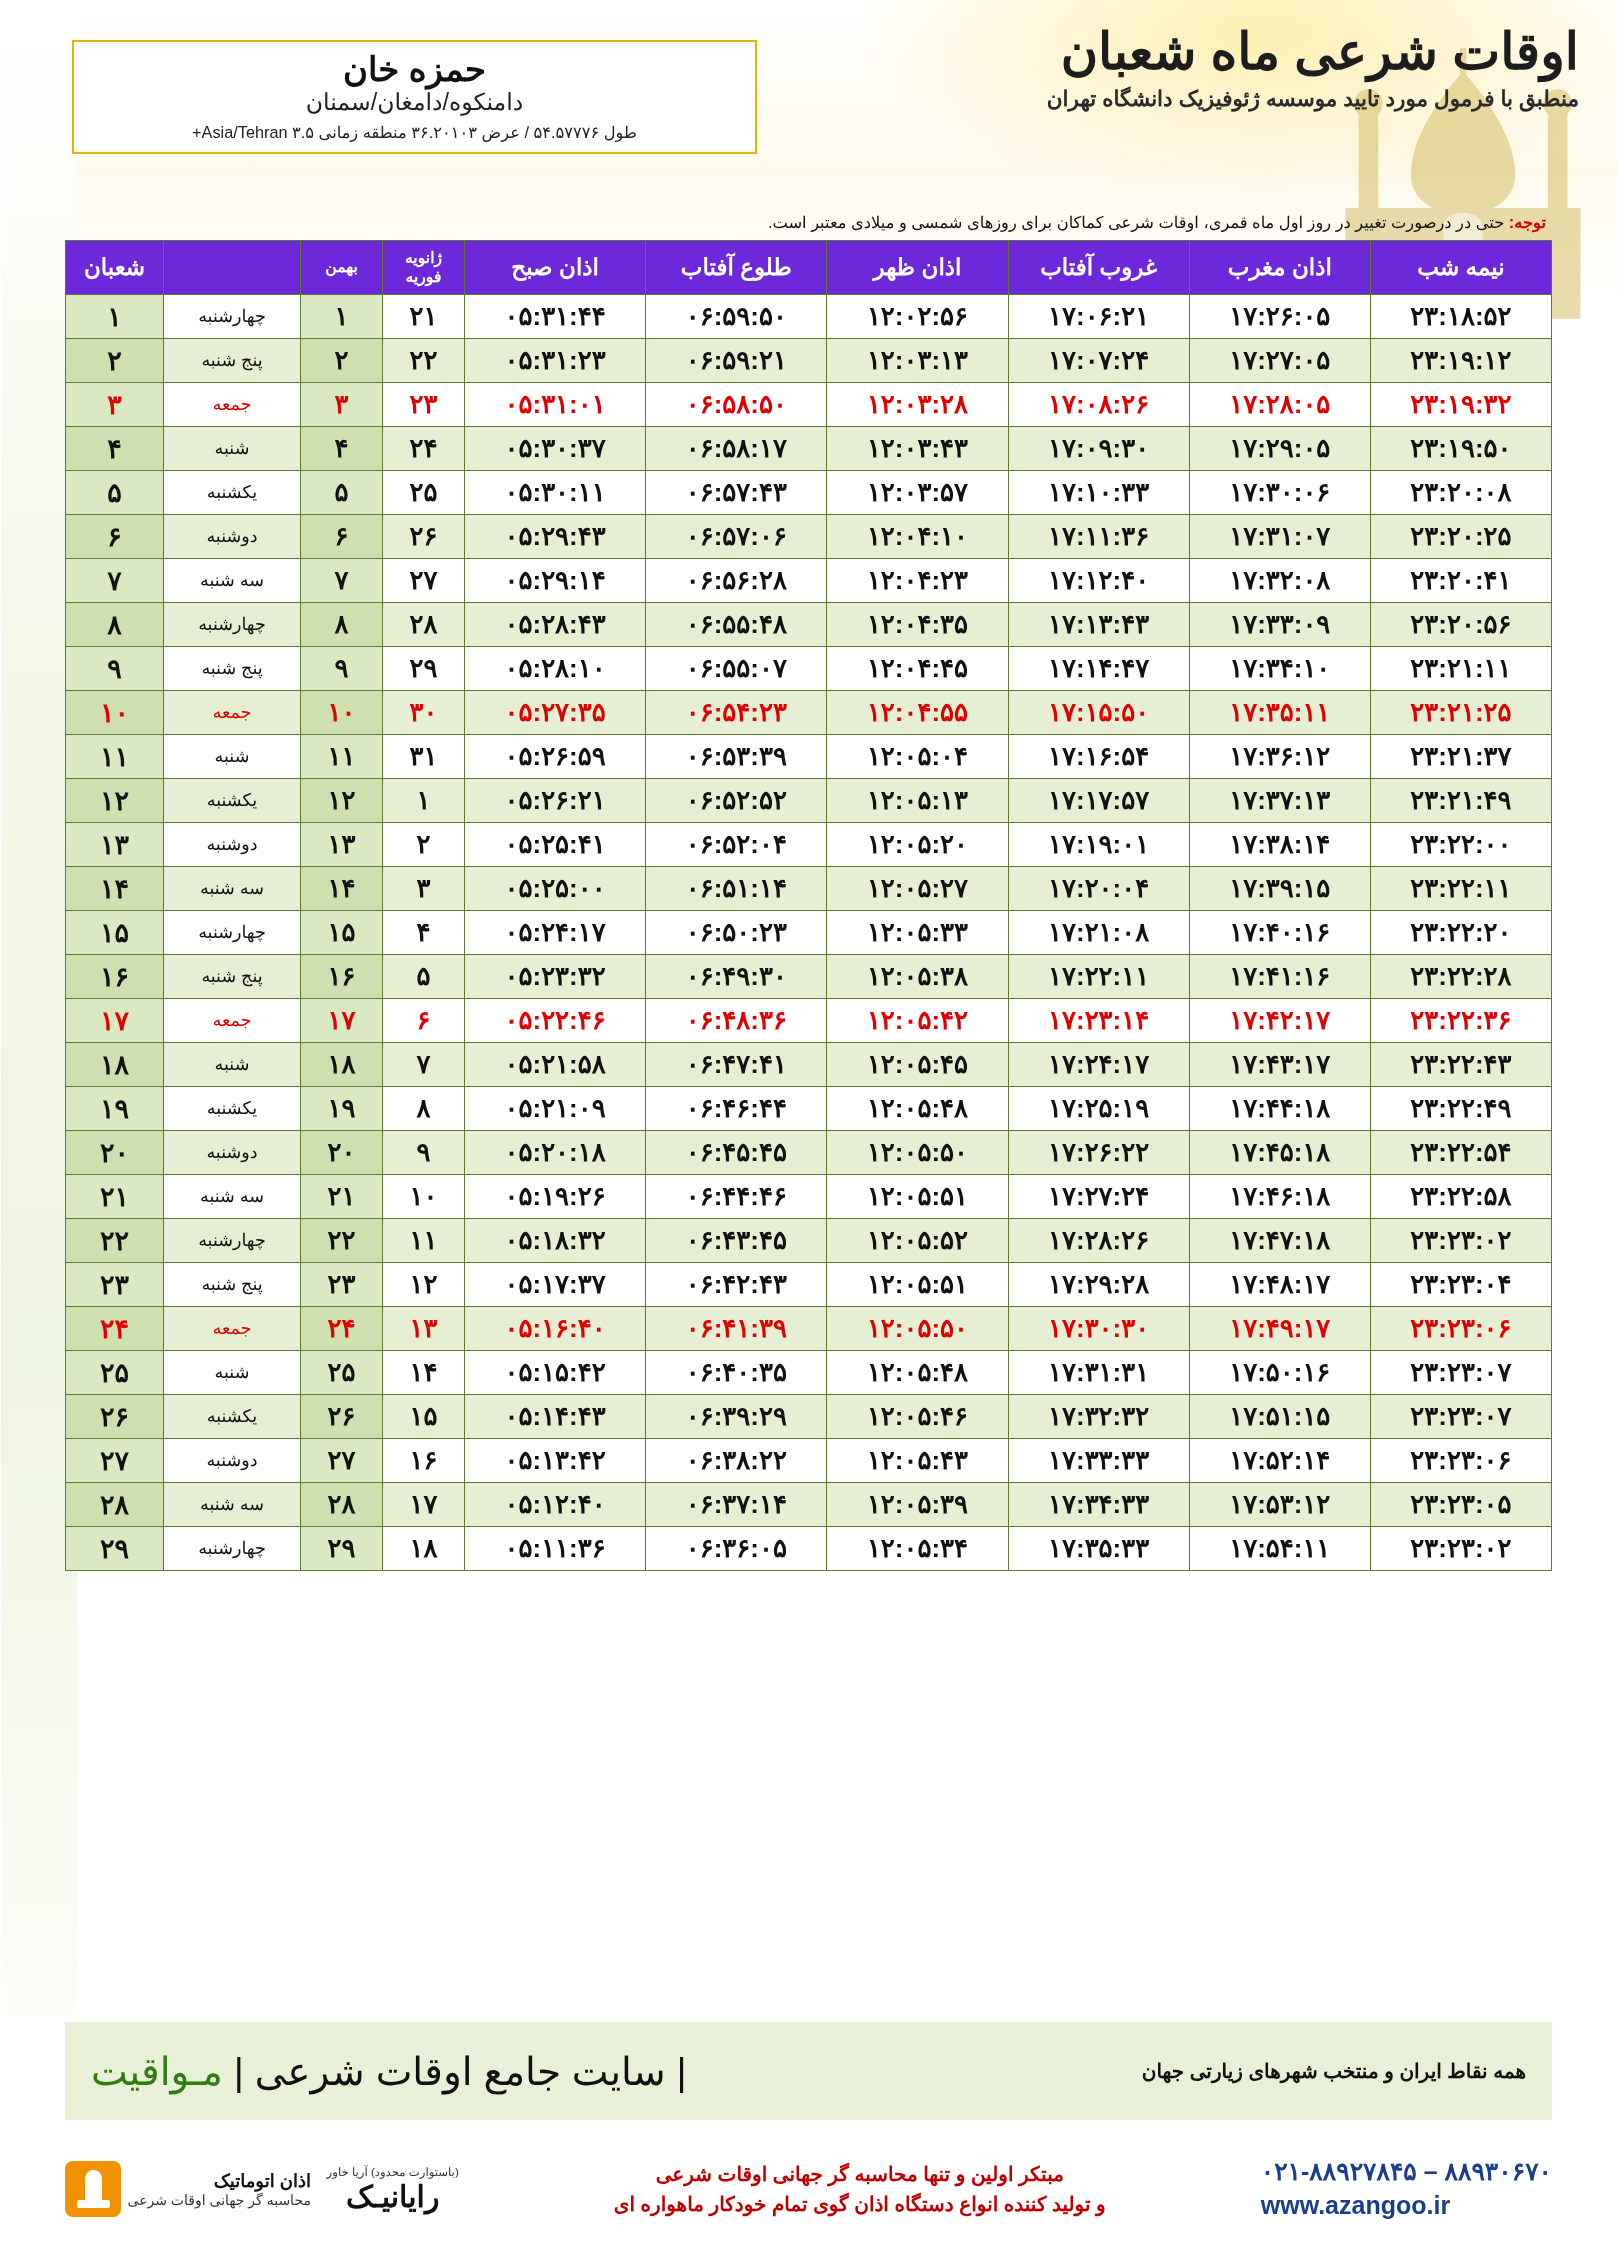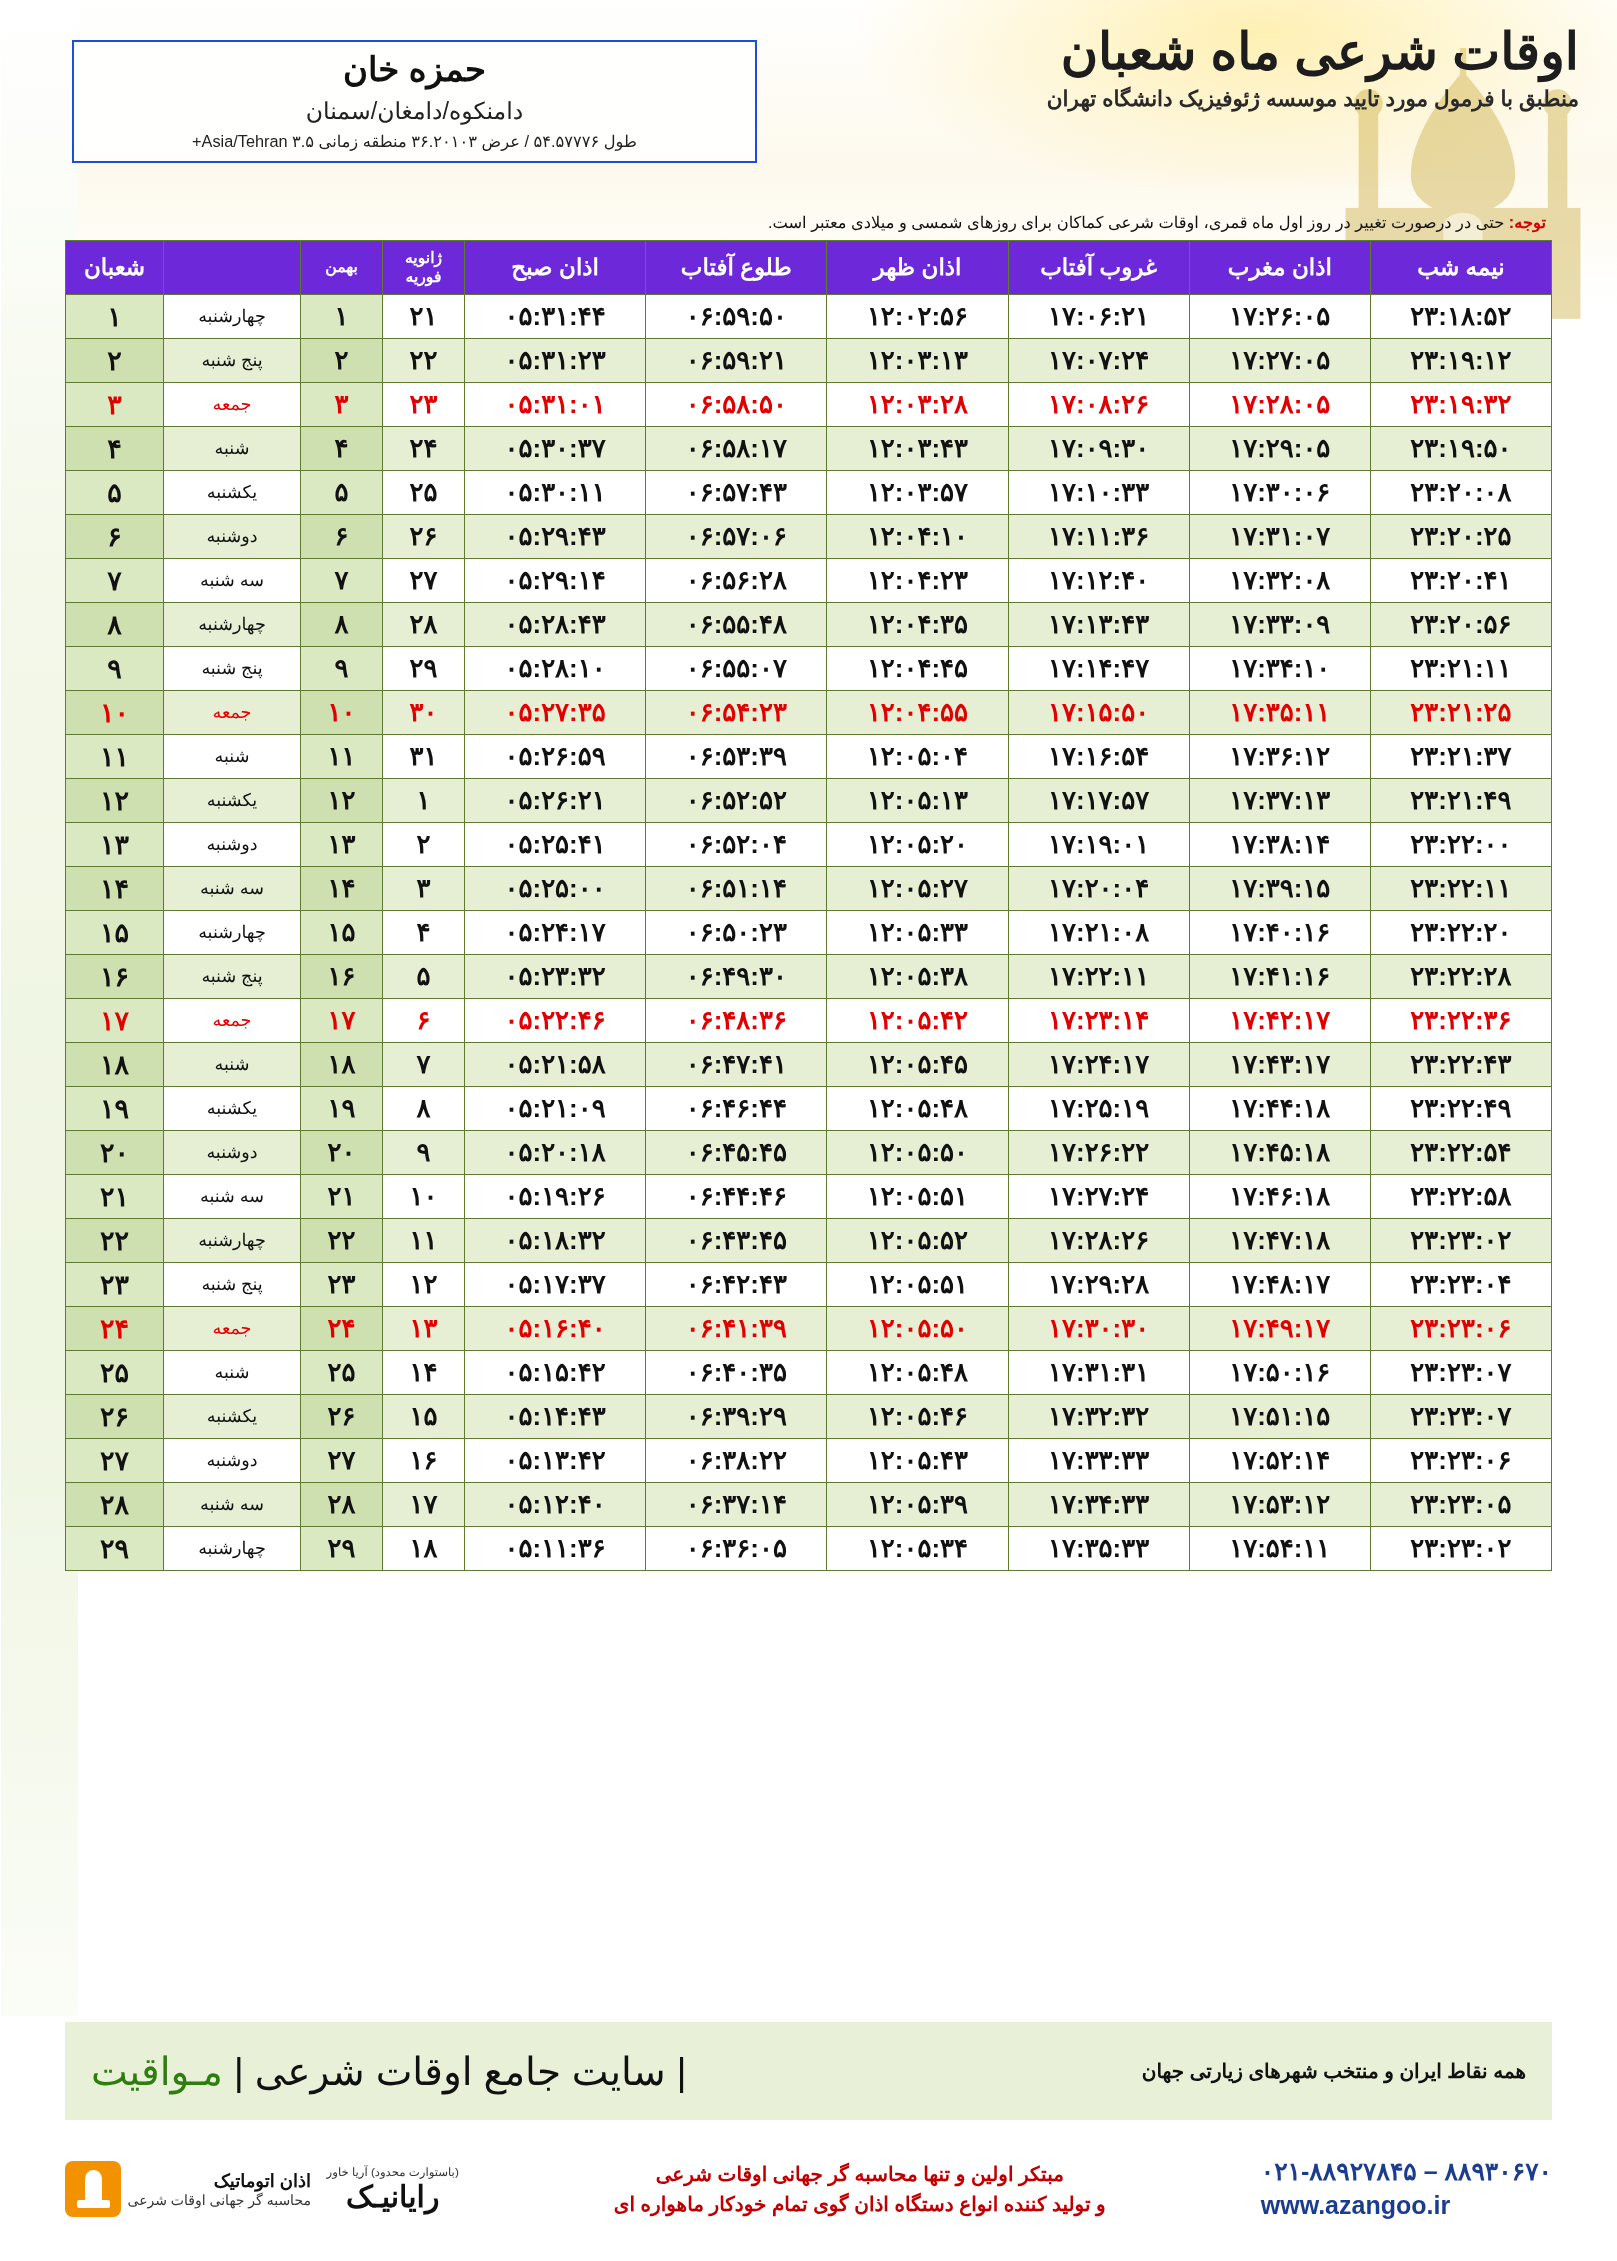--- a/index.html
+++ b/index.html
@@ -36,26 +36,26 @@
   }
   .title-sub {
     font-size:21.5px; font-weight:bold; color:#2a2a2a; margin-top:7.8px;
   }
   .title-dates {
     font-size:19px; font-weight:bold; color:#2a2a2a; margin-top:7.8px;
   }
   
   .city-box {
     position:absolute; left:72px; top:40px; width:685px;
-    border:2px solid #1d4ed8; background:rgba(255,255,255,.85);
+    border:2px solid #eab308; background:rgba(255,255,255,.85);
     text-align:center; padding:9px 6.5px 10.4px;
     box-sizing:border-box;
   }
   .city-name { font-size:34px; font-weight:bold; color:#111; line-height:1.1; }
-  .city-region { font-size:23.5px; color:#222; margin-top:9px; }
+  .city-region { font-size:23.5px; color:#222; margin-top:0; }
   .city-geo { font-size:16.3px; color:#222; margin-top:6.5px; direction:rtl; }
   
   .note {
     position:absolute; right:72px; top:213px; width:1481px;
     text-align:right; font-size:16.3px; color:#111;
   }
   .note b { color:#d40000;margin-top:33px; }
   
   .tbl-wrap { position:absolute; left:65px; top:240px; width:1487px; }
   table { border-collapse:collapse; width:1487px; table-layout:fixed; }

